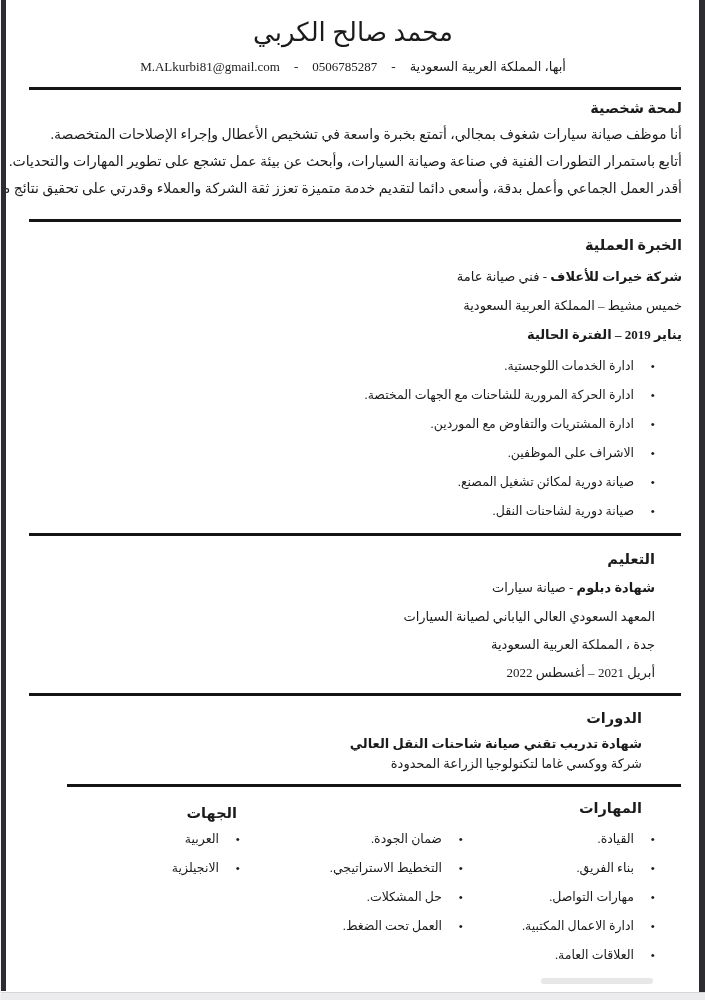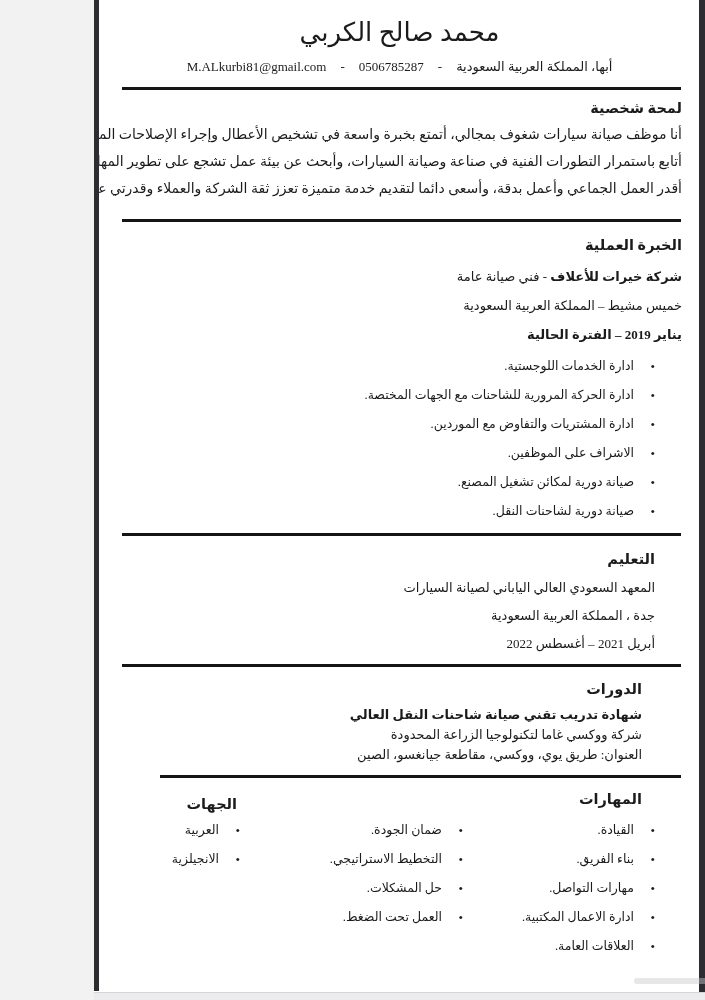--- a/index.html
+++ b/index.html
@@ -1,18 +1,18 @@
 <!DOCTYPE html>
 <html lang="ar" dir="rtl"><head>
 <meta charset="utf-8">
 <style>
   html,body{margin:0;padding:0;background:#f2f2f3;}
   .page{
     position:relative;
-    width:611px;height:1000px;
+    width:704px;height:1000px;
     background:#ffffff;
     overflow:hidden;
     font-family:"Liberation Serif","DejaVu Sans",serif;
     color:#1b1b1b;
     direction:rtl;
   }
   
   .edge-left{position:absolute;left:0;top:0;width:5px;height:991px;background:#2c2c31;}
   .edge-right{position:absolute;right:0;top:0;width:6px;height:1000px;background:#2c2c31;}
   .edge-bottom{position:absolute;left:0;bottom:0;width:705px;height:8px;background:#ececee;border-top:1px solid #d6d6da;box-sizing:border-box;}
@@ -120,29 +120,31 @@
         <span>صيانة دورية لمكائن تشغيل المصنع.</span>
       </div>
     <div class="bullet-row">
         <span class="dot">•</span>
         <span>صيانة دورية لشاحنات النقل.</span>
       </div>
   </div>
   <div class="divider d3"></div>
 
   <div class="sec-title pad-b edu-title">التعليم</div>
+  <div class="line pad-b edu-degree">
+    <span class="b">شهادة دبلوم</span><span> - صيانة سيارات</span>
+  </div>
   <div class="line pad-b edu-line">المعهد السعودي العالي الياباني لصيانة السيارات</div>
   <div class="line pad-b edu-line">جدة ، المملكة العربية السعودية</div>
   <div class="line pad-b edu-line">أبريل 2021 – أغسطس 2022</div>
   <div class="divider d4"></div>
 
   <div class="sec-title pad-c crs-title">الدورات</div>
   <div class="line b pad-c crs-cert">شهادة تدريب تقني صيانة شاحنات النقل العالي</div>
   <div class="line pad-c crs-line">شركة ووكسي غاما لتكنولوجيا الزراعة المحدودة</div>
-  <div class="line pad-c crs-line">العنوان: طريق يوي، ووكسي، مقاطعة جيانغسو، الصين</div>
   <div class="divider d5"></div>
 
   <div class="skills">
     <div class="sec-title skills-title">المهارات</div>
     <div class="sec-title languages-title">الجهات</div>
 
     <div class="skill-col col-general">
       <div class="bullet-row">
           <span class="dot">•</span>
           <span>القيادة.</span>

